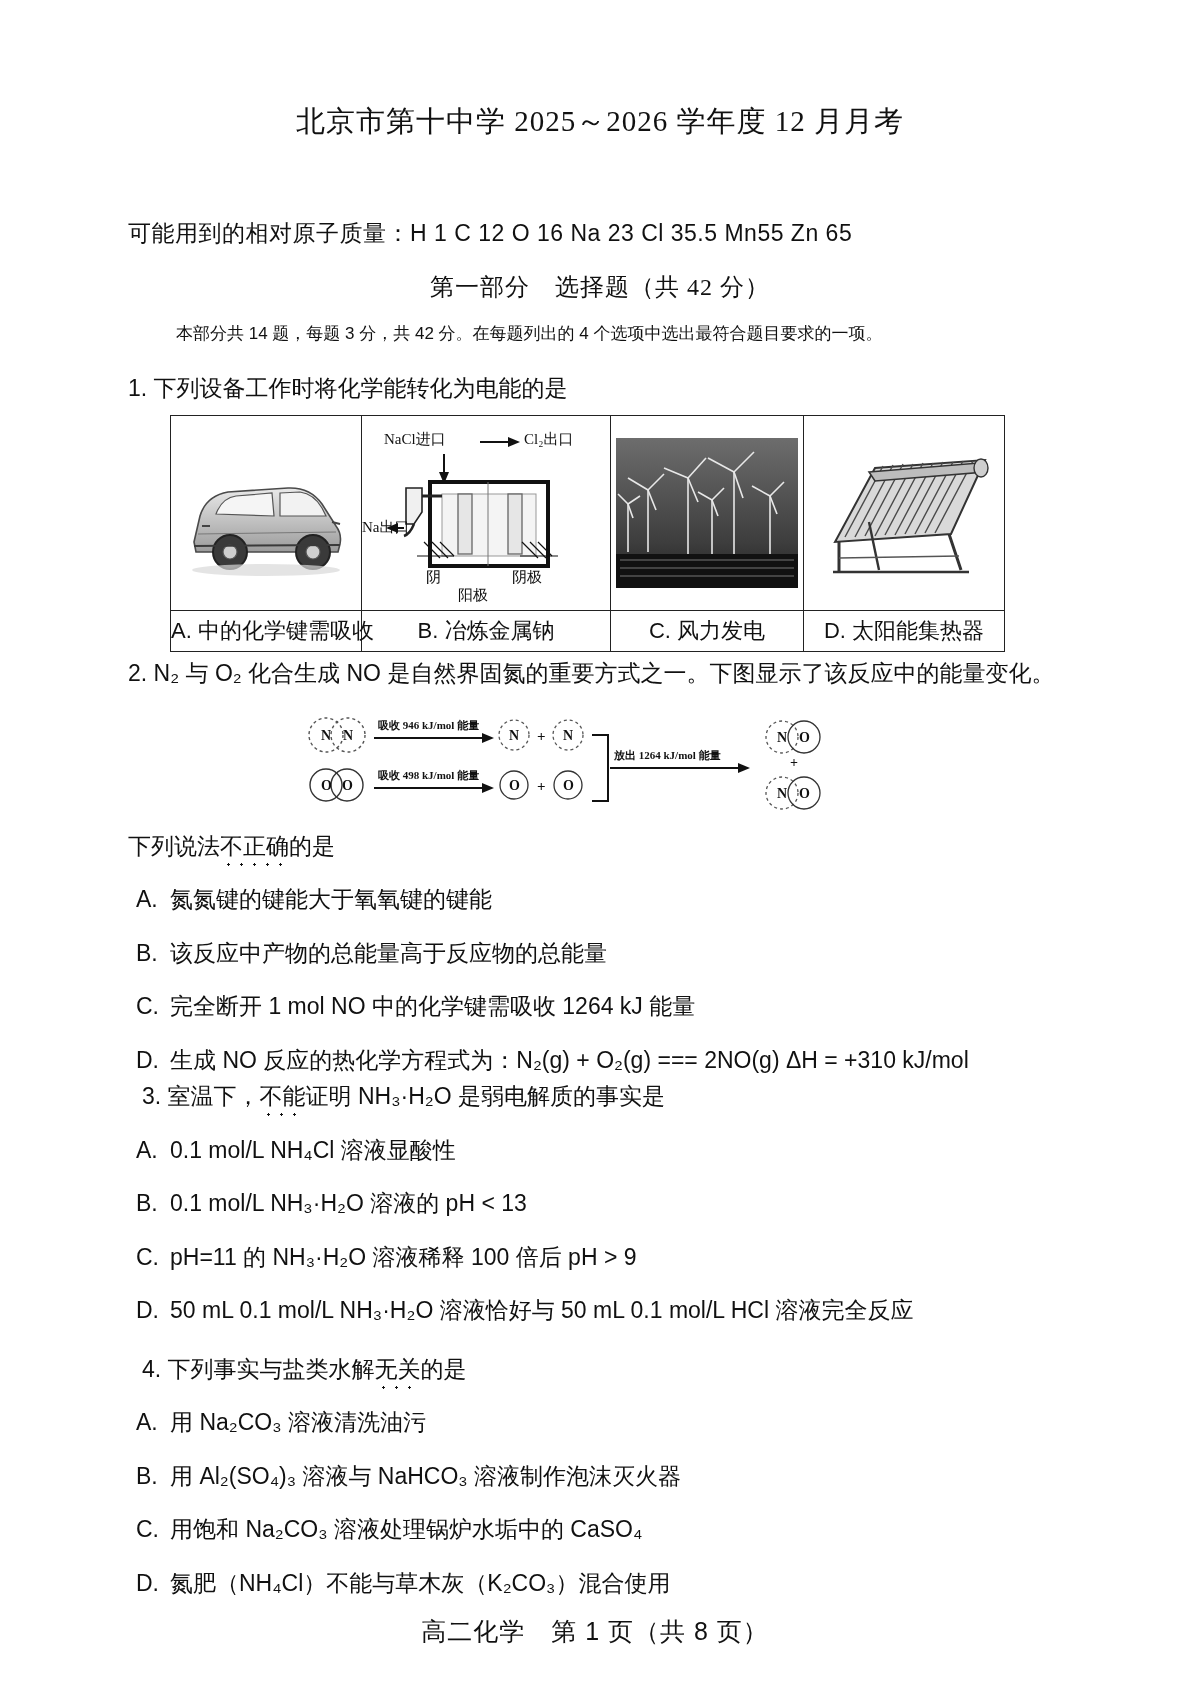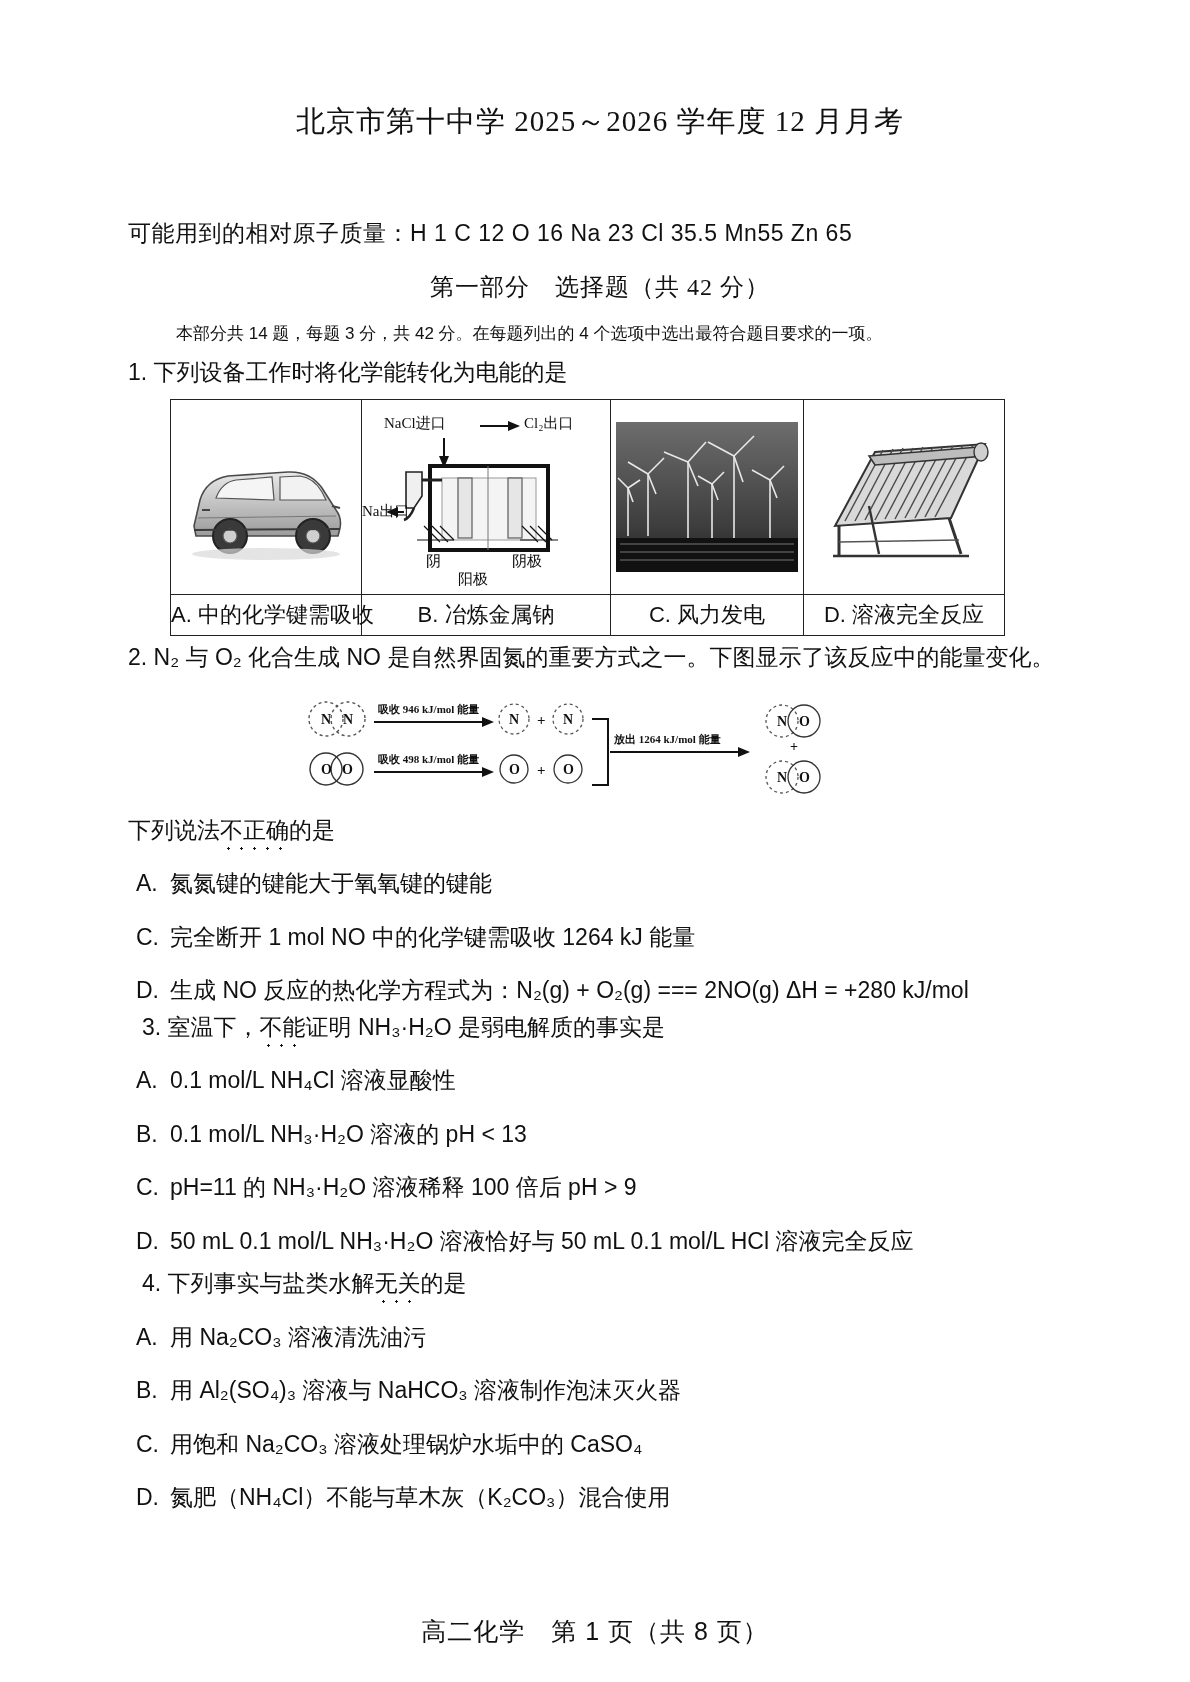--- a/index.html
+++ b/index.html
@@ -47,21 +47,21 @@
   .instructions {
     font-size: 17px;
     line-height: 1.5;
     margin-top: 18px;
     text-indent: 48px;
     font-family: "Liberation Sans", sans-serif;
   }
   .q-stem {
     font-size: 23px;
     line-height: 1.5;
-    margin-top: 8px;
+    margin-top: 24px;
     font-family: "Liberation Sans", sans-serif;
   }
   .q-stem.indent { text-indent: 14px; }
   .opt {
     font-size: 23px;
     line-height: 1.5;
     margin-top: 19px;
     font-family: "Liberation Sans", sans-serif;
     padding-left: 8px;
   }
@@ -302,21 +302,21 @@
             <path d="M24 134 L160 134" stroke="#333" stroke-width="2.6"></path>
             <path d="M30 120 L150 118" stroke="#555" stroke-width="1.6"></path>
           </svg>
         </div>
       </td>
     </tr>
     <tr>
       <td class="cap">A. 中的化学键需吸收</td>
       <td class="cap">B.  冶炼金属钠</td>
       <td class="cap">C.  风力发电</td>
-      <td class="cap">D. 溶液完全反应</td>
+      <td class="cap">D. 太阳能集热器</td>
     </tr>
   </tbody>
     </table>
 
   <div class="q-stem" style="margin-top:4px">
     <span>2.</span>
     <span>N₂ 与 O₂ 化合生成 NO 是自然界固氮的重要方式之一。下图显示了该反应中的能量变化。</span>
   </div>
 
   <div class="energy-diagram">
@@ -374,24 +374,27 @@
   </div>
 
   <div class="q-stem" style="margin-top:14px">
     <span>下列说法</span><span class="dotted">不正确</span><span>的是</span>
   </div>
 
   <div class="opt">
     <span class="mark">A.</span><span>氮氮键的键能大于氧氧键的键能</span>
   </div>
   <div class="opt">
+    <span class="mark">B.</span><span>该反应中产物的总能量高于反应物的总能量</span>
+  </div>
+  <div class="opt">
     <span class="mark">C.</span><span>完全断开 1 mol NO 中的化学键需吸收 1264 kJ 能量</span>
   </div>
   <div class="opt">
-    <span class="mark">D.</span><span>生成 NO 反应的热化学方程式为：N₂(g) + O₂(g) === 2NO(g) ΔH = +280 kJ/mol</span>
+    <span class="mark">D.</span><span>生成 NO 反应的热化学方程式为：N₂(g) + O₂(g) === 2NO(g) ΔH = +310 kJ/mol</span>
   </div>
 
   <div class="q-stem indent" style="margin-top:2px">
     <span>3.</span>
     <span>室温下，</span><span class="dotted">不能</span><span>证明 NH₃·H₂O 是弱电解质的事实是</span>
   </div>
 
   <div class="opt">
     <span class="mark">A.</span><span>0.1 mol/L NH₄Cl 溶液显酸性</span>
   </div>

